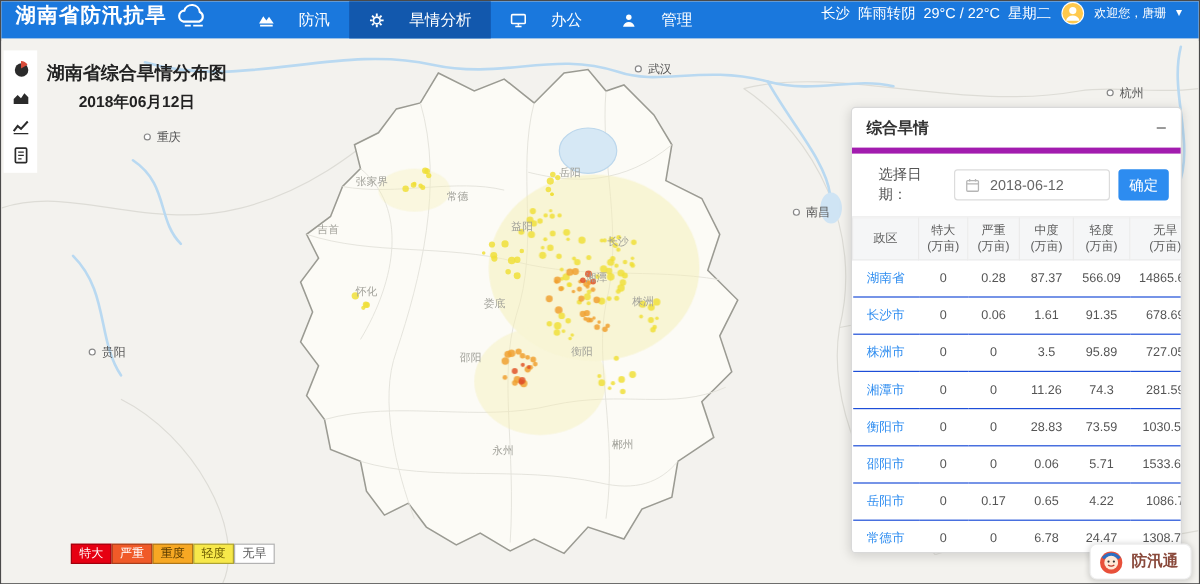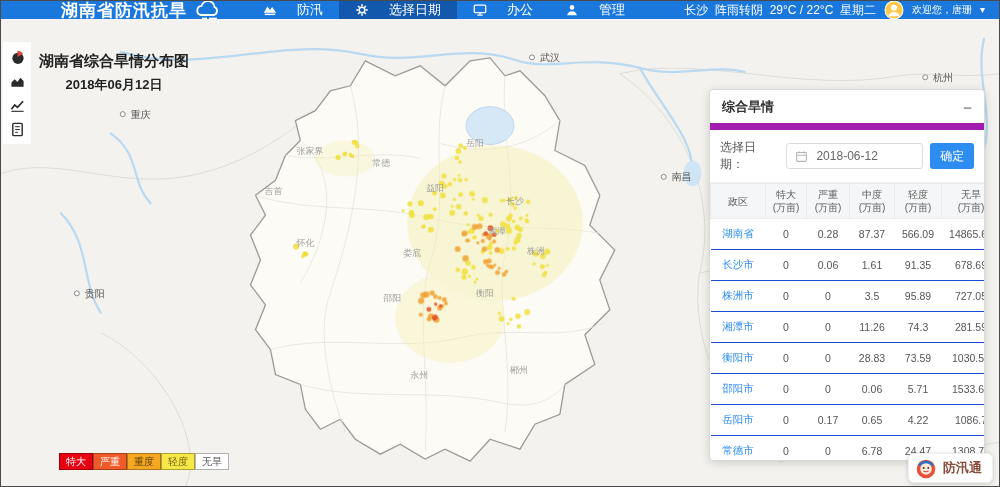--- a/index.html
+++ b/index.html
@@ -1,19 +1,19 @@
 <!DOCTYPE html>
 <html><head>
 <meta charset="utf-8">
 <style>
   html,body{margin:0;padding:0;background:#ffffff;font-family:"Liberation Sans","DejaVu Sans",sans-serif;}
   .page{position:relative;width:1000px;height:487px;border:1px solid #4a4a4a;box-sizing:border-box;overflow:hidden;background:#f3f2ee;}
 
   
-  .topbar{position:absolute;top:0;left:0;right:0;height:18px;background:#1a78dd;display:flex;align-items:center;color:#fff;z-index:30;padding-left:48px;}
+  .topbar{position:absolute;top:0;left:0;right:0;height:31px;background:#1a78dd;display:flex;align-items:flex-start;color:#fff;z-index:30;}
   .brand{display:flex;align-items:center;gap:6px;padding:0 20px 0 12px;}
   .brand-text{font-size:17px;font-weight:bold;letter-spacing:1px;}
   .brand-logo svg{width:34px;height:20px;display:block;}
   .nav{display:flex;height:100%;}
   .nav-item{display:flex;align-items:center;gap:20px;padding:0 16px;font-size:13px;cursor:pointer;height:100%;}
   .nav-item.active{background:#1258ad;}
   .nav-icon svg{width:14px;height:14px;display:block;color:#fff;}
   .top-right{margin-left:auto;display:flex;align-items:center;gap:8px;padding-right:14px;}
   .weather{white-space:pre;font-size:12px;}
   .avatar svg{width:20px;height:20px;display:block;}
@@ -33,24 +33,24 @@
 
   .side-toolbar{position:absolute;left:2px;top:8px;display:flex;flex-direction:column;z-index:6;background:#fff;padding:3px 2px;}
   .tool-btn{width:24px;height:24px;display:flex;align-items:center;justify-content:center;color:#2b2b2b;cursor:pointer;}
   .tool-btn svg{width:15px;height:15px;display:block;}
 
   .legend{position:absolute;left:58px;bottom:16px;display:flex;z-index:5;}
   .chip{font-size:10px;padding:1px 6px;border:1px solid rgba(0,0,0,.3);line-height:13px;}
 
   
   .panel{position:absolute;right:14px;top:55px;width:274px;height:370px;background:#fff;border:1px solid #d9d9d9;border-radius:4px;box-shadow:0 2px 10px rgba(0,0,0,.15);overflow:hidden;display:flex;flex-direction:column;z-index:10;}
-  .panel-header{display:flex;align-items:center;justify-content:space-between;padding:8px 12px 7px;border-bottom:7px solid #a21caf;font-size:13px;font-weight:bold;color:#333;}
+  .panel-header{display:flex;align-items:center;justify-content:space-between;padding:8px 12px 7px;border-bottom:5px solid #a21caf;font-size:13px;font-weight:bold;color:#333;}
   .collapse{color:#999;cursor:pointer;font-size:15px;line-height:1;}
   .collapse::after{content:"−";}
-  .date-row{display:flex;align-items:center;gap:7px;padding:9px 10px;font-size:12px;color:#555;}
+  .date-row{display:flex;align-items:center;gap:7px;padding:9px 10px;font-size:12px;color:#555;margin-left:12px;}
   .date-input{width:138px;height:26px;border:1px solid #dcdcdc;border-radius:3px;display:flex;align-items:center;gap:8px;padding:0 8px;color:#666;cursor:pointer;box-sizing:border-box;background:#fff;}
   .date-input svg{width:13px;height:13px;color:#b5b5b5;flex:0 0 auto;}
   .date-value{font-size:12px;}
   .btn-confirm{width:44px;height:26px;background:#2d8cf0;color:#fff;font-size:12px;border:none;border-radius:3px;cursor:pointer;font-family:inherit;}
   .table-wrap{flex:1;overflow:hidden;border-top:1px solid #f0f0f0;}
   table{width:100%;border-collapse:collapse;table-layout:fixed;}
   th{background:#f5f6f7;color:#5c5c5c;font-weight:normal;padding:4px 1px;border:1px solid #ebebeb;font-size:10px;line-height:1.3;text-align:center;}
   td{padding:8px 1px;text-align:center;color:#555;border-bottom:1px solid #1d4ed8;font-size:10.5px;overflow:hidden;}
   td.region{color:#2d8cf0;cursor:pointer;}
   th:nth-child(1),td:nth-child(1){width:52px;}
@@ -100,21 +100,21 @@
                 <line x1="1.5" y1="8" x2="4" y2="8"></line>
                 <line x1="12" y1="8" x2="14.5" y2="8"></line>
                 <line x1="3.5" y1="3.5" x2="5.2" y2="5.2"></line>
                 <line x1="10.8" y1="10.8" x2="12.5" y2="12.5"></line>
                 <line x1="12.5" y1="3.5" x2="10.8" y2="5.2"></line>
                 <line x1="3.5" y1="12.5" x2="5.2" y2="10.8"></line>
               </g>
               <circle cx="8" cy="8" r="3.2" fill="none" stroke="currentColor" stroke-width="1.6"></circle>
             </svg>
           </span>
-          <span>选择日期</span>
+          <span>旱情分析</span>
         </div>
         <div class="nav-item">
           <span class="nav-icon">
             <svg viewBox="0 0 16 16">
               <rect x="1.5" y="2.5" width="13" height="8.5" rx="1" fill="none" stroke="currentColor" stroke-width="1.5"></rect>
               <line x1="8" y1="11" x2="8" y2="13.2" stroke="currentColor" stroke-width="1.5"></line>
               <line x1="5" y1="13.8" x2="11" y2="13.8" stroke="currentColor" stroke-width="1.5"></line>
             </svg>
           </span>
           <span>办公</span>

